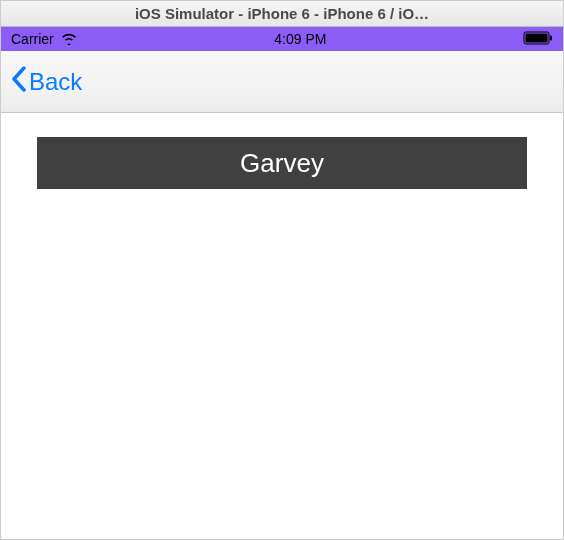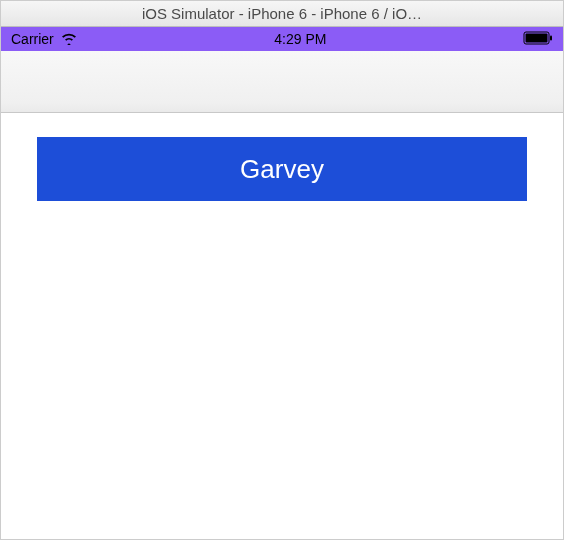--- a/index.html
+++ b/index.html
@@ -13,21 +13,21 @@
     }
     .mac-titlebar {
       height: 26px;
       background: linear-gradient(#f6f6f6, #e6e6e6);
       border-bottom: 1px solid #bdbdbd;
       display: flex;
       align-items: center;
       justify-content: center;
       font-size: 15px;
       color: #4a4a4a;
-      font-weight: 400;
+      font-weight: 700;
       user-select: none;
     }
     .status-bar {
       height: 24px;
       background: #8b5cf6;
       display: flex;
       align-items: center;
       justify-content: space-between;
       padding: 0 10px;
       font-size: 14px;
@@ -69,22 +69,22 @@
     .content {
       background: #fff;
       height: calc(540px - 26px - 24px - 62px);
       position: relative;
     }
     .red-label {
       position: absolute;
       top: 24px;
       left: 36px;
       right: 36px;
-      height: 64px;
-      background: #1d4ed8;
+      height: 52px;
+      background: #404040;
       display: flex;
       align-items: center;
       justify-content: center;
       color: #fff;
       font-size: 26px;
       font-weight: 400;
     }
   </style>
 </head>
 <body>
@@ -95,32 +95,40 @@
 
 <div class="status-bar">
   <div class="status-left">
     <span>Carrier</span>
     <span>
       <svg width="18" height="14" viewBox="0 0 18 14">
         <path d="M9 12.5 a1.5 1.5 0 1 0 0.001 0 Z M5 8.5 a6 6 0 0 1 8 0 l-1.3 1.3 a4 4 0 0 0 -5.4 0 Z M2 5.5 a10 10 0 0 1 14 0 l-1.3 1.3 a8 8 0 0 0 -11.4 0 Z" fill="#000"></path>
       </svg>
     </span>
   </div>
-  <span>4:29 PM</span>
+  <span>4:09 PM</span>
   <div class="status-right">
     <span>
       <svg width="30" height="14" viewBox="0 0 30 14">
         <rect x="1" y="1" width="25" height="12" rx="2" fill="none" stroke="#000" stroke-width="1"></rect>
         <rect x="2.5" y="2.5" width="22" height="9" rx="1" fill="#000"></rect>
         <rect x="27" y="4.5" width="2" height="5" rx="1" fill="#000"></rect>
       </svg>
     </span>
   </div>
 </div>
 
 <div class="nav-bar">
+  <div class="back-button">
+    <span>
+      <svg class="chevron-back" viewBox="0 0 16 26">
+        <polyline points="13,2 3,13 13,24" fill="none" stroke="#0a7cff" stroke-width="3.5" stroke-linecap="round" stroke-linejoin="round"></polyline>
+      </svg>
+    </span>
+    <span>Back</span>
+  </div>
 </div>
 
 <div class="content">
   <div class="red-label">
     <span>Garvey</span>
   </div>
 </div>
 
 </body></html>

